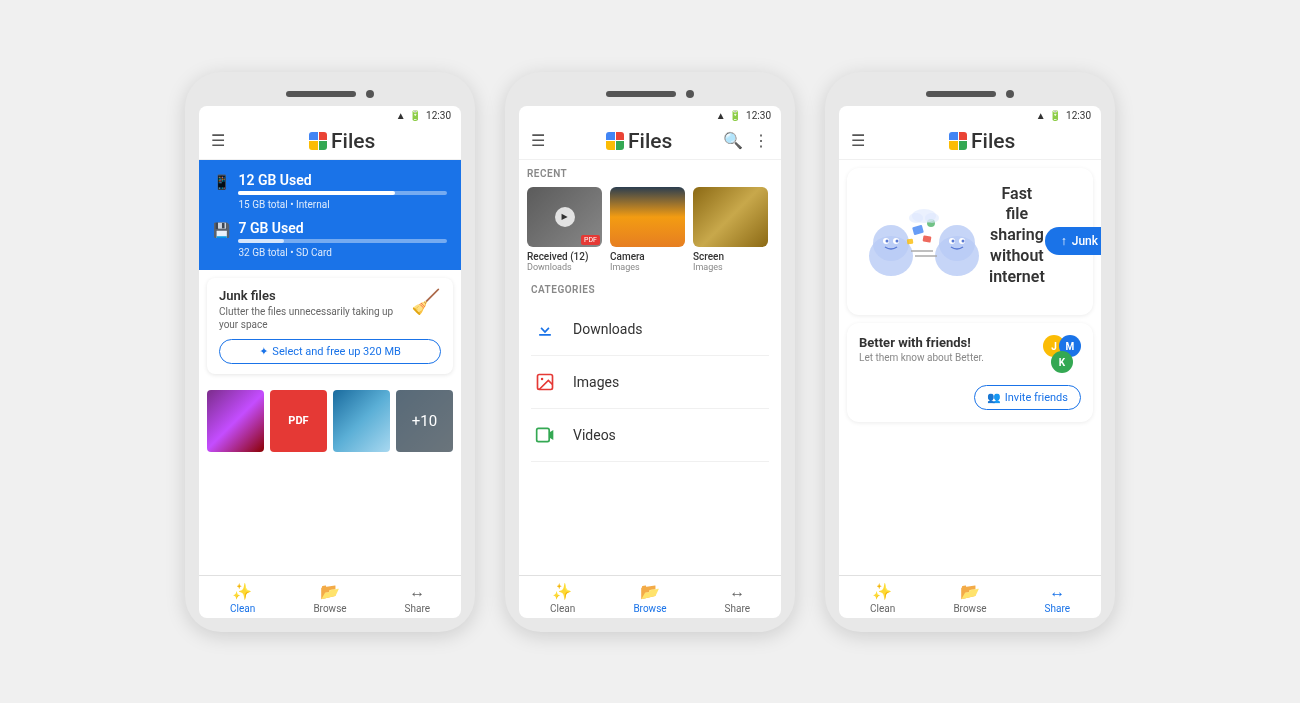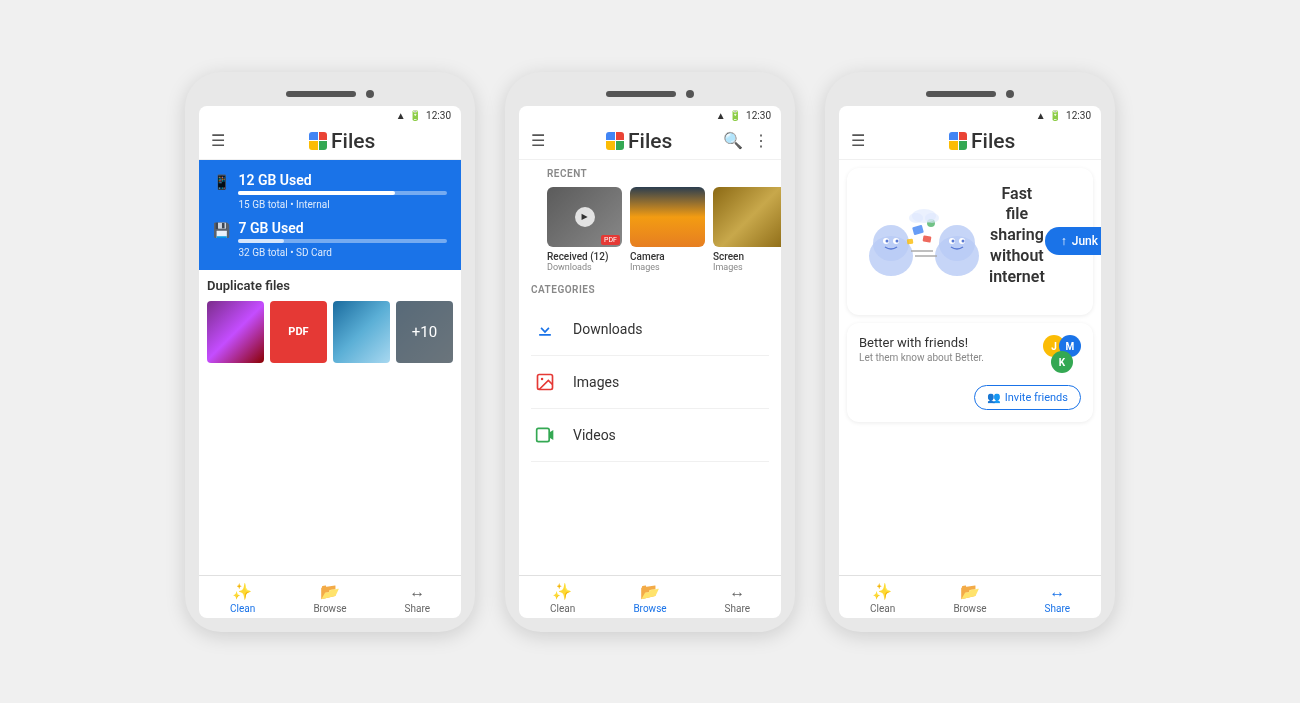--- a/index.html
+++ b/index.html
@@ -254,21 +254,21 @@
       gap: 2px;
       font-size: 10px;
       color: #666;
       cursor: pointer;
     }
     .nav-item.active { color: #1a73e8; }
     .nav-icon { font-size: 16px; }
 
     
     .recent-section {
-      padding: 8px 28px;
+      padding: 8px 8px;
     }
     .section-label {
       font-size: 10px;
       font-weight: 600;
       color: #888;
       letter-spacing: 0.5px;
       margin-bottom: 8px;
     }
     .recent-items {
       display: flex;
@@ -399,21 +399,21 @@
       box-shadow: 0 1px 4px rgba(0,0,0,0.08);
     }
     .friends-header {
       display: flex;
       align-items: flex-start;
       justify-content: space-between;
     }
     .friends-info { flex: 1; }
     .friends-title {
       font-size: 13px;
-      font-weight: 400;
+      font-weight: 700;
       color: #333;
     }
     .friends-desc {
       font-size: 10px;
       color: #888;
       margin-top: 2px;
     }
     .friends-avatars {
       position: relative;
       width: 50px;
@@ -499,23 +499,35 @@
           <div class="storage-info">
             <div class="storage-title">7 GB Used</div>
             <div class="storage-bar-bg">
               <div class="storage-bar-fill" style="width: 22%; background: rgba(255,255,255,0.7);"></div>
             </div>
             <div class="storage-detail">32 GB total • SD Card</div>
           </div>
         </div>
       </div>
 
+      <div class="junk-card">
+        <div class="junk-header">
+          <div>
+            <div class="junk-title">Junk files</div>
+            <div class="junk-desc">Clutter the files unnecessarily taking up your space</div>
+          </div>
+          <div class="junk-emoji">🧹</div>
+        </div>
+        <div class="free-up-btn">
+          <span>✦</span>
+          <span>Select and free up 320 MB</span>
+        </div>
+      </div>
 
       <div class="duplicate-section">
-        <div class="duplicate-title">Duplicate files</div>
         <div class="duplicate-thumbnails">
           <div class="thumb">
             <div class="thumb-grapes"></div>
           </div>
           <div class="thumb">
             <div class="thumb-pdf">PDF</div>
           </div>
           <div class="thumb">
             <div class="thumb-water"></div>
           </div>

